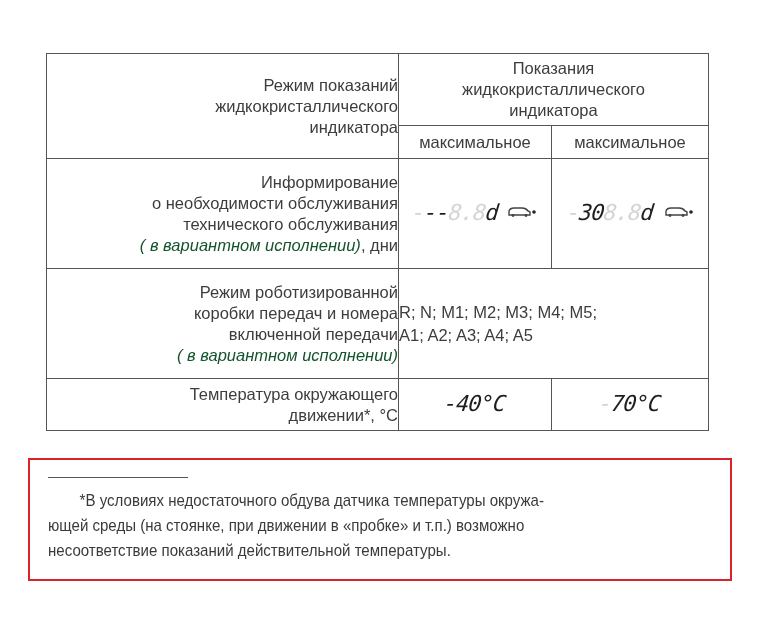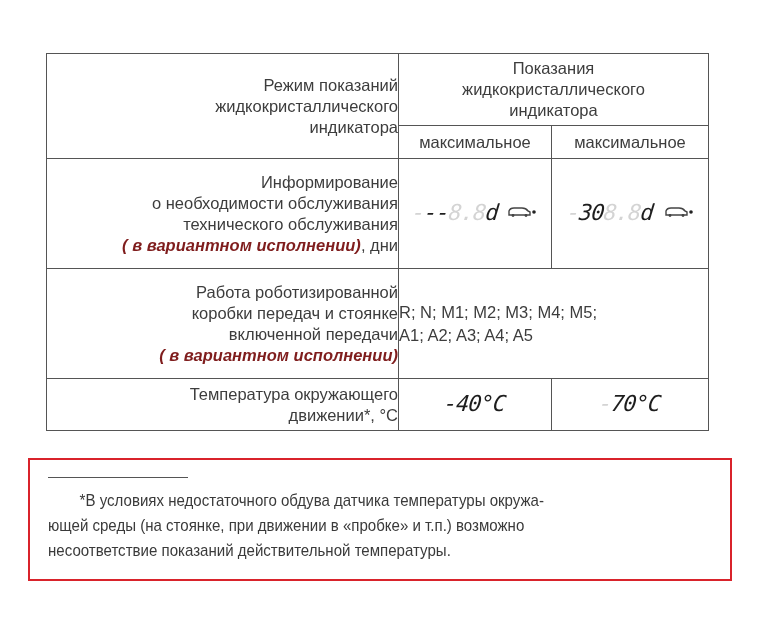--- a/index.html
+++ b/index.html
@@ -16,21 +16,21 @@
     color: #3d3d3d; padding: 0; margin-top: 8px;
   }
   .hdr-left { text-align: right; vertical-align: middle; height: 104px; }
   .hdr-right { text-align: center; vertical-align: middle; height: 70px; }
   .hdr-sub { text-align: center; vertical-align: middle; height: 31px; }
   .rowlabel { text-align: right; vertical-align: middle; padding-left: 16px !important; }
   .row1 { height: 110px; }
   .row2 { height: 110px; }
   .row3 { height: 52px; padding-left: 16px; }
   .gears { vertical-align: middle; line-height: 23px !important; }
-  .bold-it { font-weight: bold; font-style: italic; color: #7f1d1d; }
+  .bold-it { font-weight: normal; font-style: italic; color: #14532d; }
   .lcd-cell { position: relative; vertical-align: middle; text-align: center; }
   .lcd {
     display: inline-block; font-family: "DejaVu Sans Mono", monospace; font-style: italic;
     font-size: 22px; color: #1e1e1e; letter-spacing: -1px; transform: skewX(-6deg);
   }
   .lcd .ghost { color: #d4d4d4; }
   .car-icon { position: absolute; right: 14px; top: 46px; width: 30px; height: 14px; }
   .footnote-box {
     position: absolute; left: 28px; top: 458px; width: 704px; height: 123px;
     border: 2.5px solid #d9232b; box-sizing: border-box;
@@ -96,22 +96,22 @@
         <path d="M2 10 L2 6 Q3 3 7 3 L15 3 Q19 3 21 6 L23 7 L23 10 Z" fill="none" stroke="#444" stroke-width="1.4"></path>
         <circle cx="6" cy="10.5" r="1.4" fill="#444"></circle>
             <circle cx="19" cy="10.5" r="1.4" fill="#444"></circle>
         <circle cx="27" cy="7" r="1.8" fill="#222"></circle>
       </svg>
     </td>
   </tr>
 
   <tr class="row2">
     <td class="rowlabel">
-      <div>Работа роботизированной</div>
-      <div>коробки передач и стоянке</div>
+      <div>Режим роботизированной</div>
+      <div>коробки передач и номера</div>
       <div>включенной передачи</div>
       <div class="bold-it">( в вариантном исполнении)</div>
     </td>
     <td class="gears" colspan="2">
       <div>R; N; M1; M2; M3; M4; M5;</div>
       <div>A1; A2; A3; A4; A5</div>
     </td>
   </tr>
 
   <tr class="row3">

